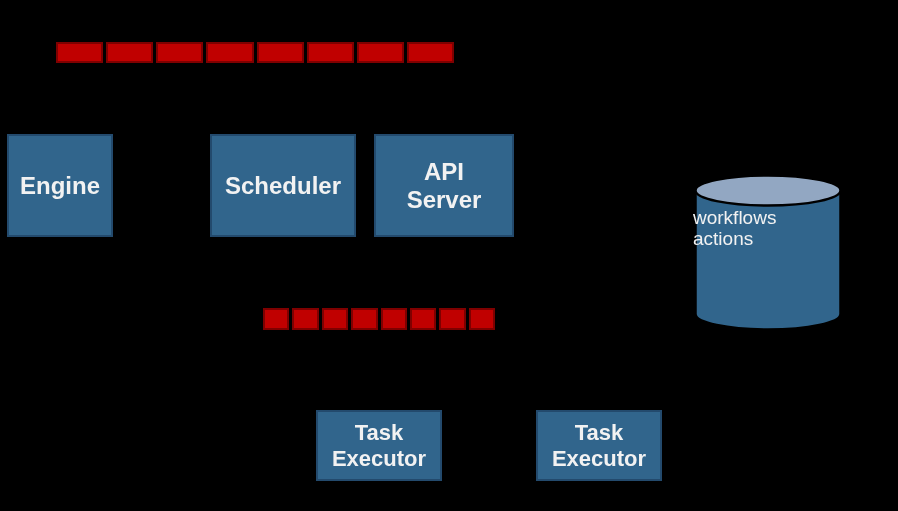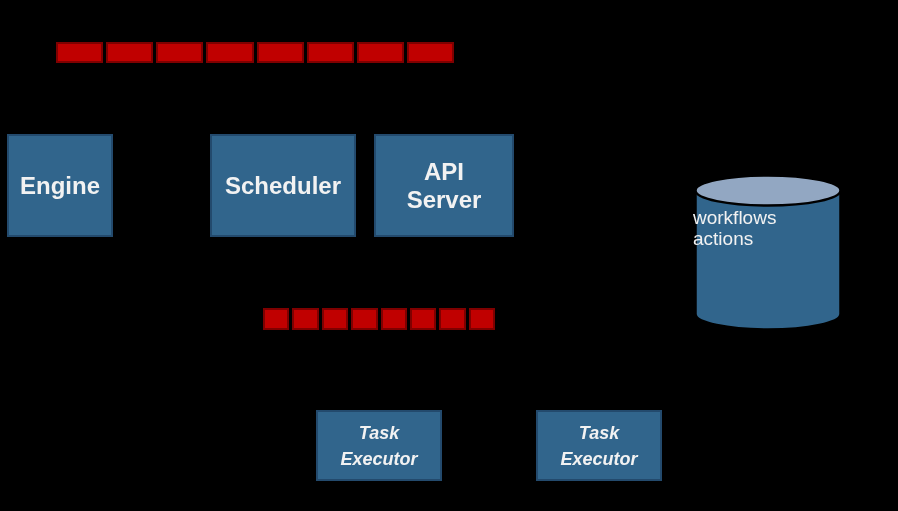--- a/index.html
+++ b/index.html
@@ -45,21 +45,21 @@
     align-items: center;
     justify-content: center;
     box-sizing: border-box;
     background: var(--node-fill, #31658C);
     border: 2px solid var(--node-border, #234A6D);
     color: var(--node-text, #F2F2F2);
     font-weight: bold;
     text-align: center;
   }
   .node-lg { font-size: 24px; line-height: 28px; }
-  .node-sm { font-size: 18px; line-height: 26px; font-style: italic; }
+  .node-sm { font-size: 22px; line-height: 26px; }
 
   .node-engine    { left: 7px;   top: 134px; width: 106px; height: 103px; }
   .node-scheduler { left: 210px; top: 134px; width: 146px; height: 103px; }
   .node-api       { left: 374px; top: 134px; width: 140px; height: 103px; }
   .node-te-left   { left: 316px; top: 410px; width: 126px; height: 71px; }
   .node-te-right  { left: 536px; top: 410px; width: 126px; height: 71px; }
 
   
   .datastore {
     position: absolute;

